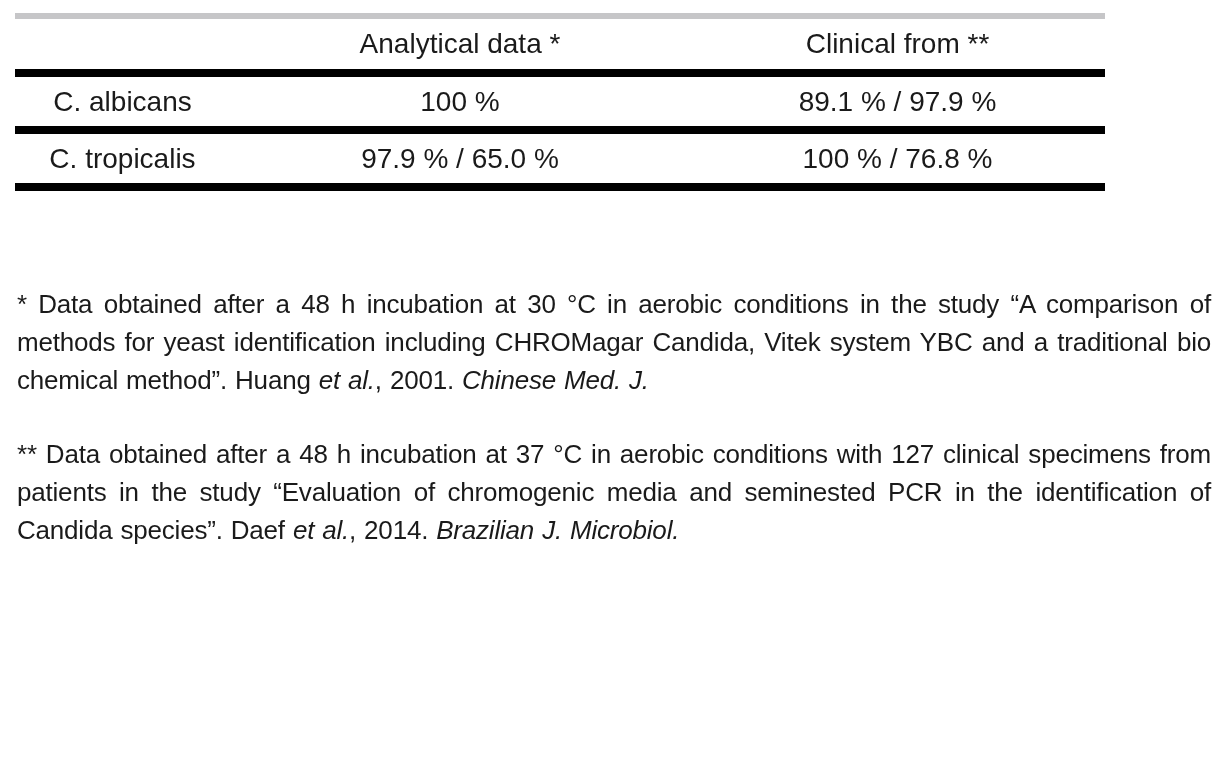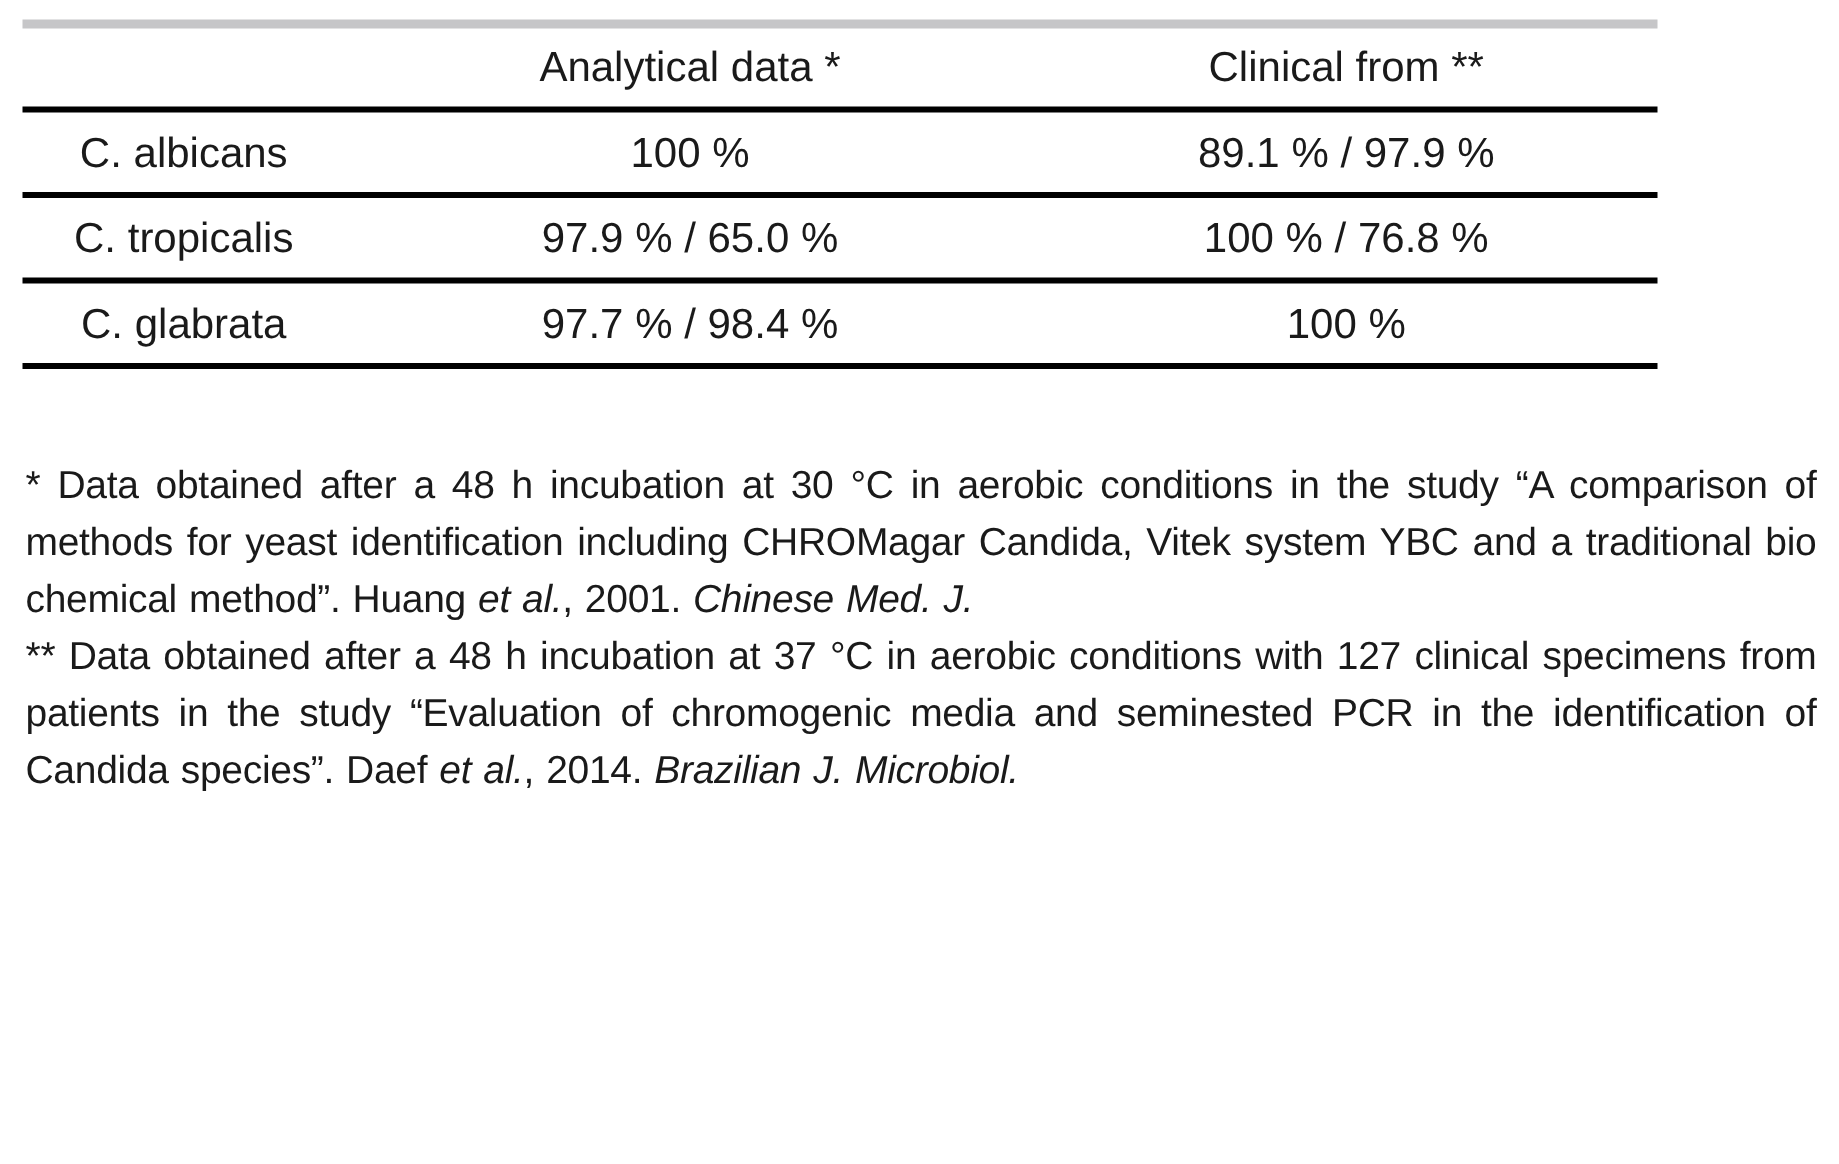--- a/index.html
+++ b/index.html
@@ -22,21 +22,21 @@
 
   
   table.data-table {
     border-collapse: collapse;
     table-layout: fixed;
     width: 1090px;
     margin: 13px 0 0 15px;
     border-top: 6px solid #c6c6c8;
   }
   table.data-table tr {
-    border-bottom: 4px solid #000000;
+    border-bottom: 8px solid #000000;
   }
   table.data-table td {
     font-size: 28px;
     vertical-align: middle;
     text-align: center;
     padding: 0;
   }
   col.c-species  { width: 215px; }
   col.c-analytic { width: 460px; }
   col.c-clinic   { width: 415px; }
@@ -59,22 +59,22 @@
   
   .footnote {
     width: 1194px;
     margin-left: 17px;
     font-size: 26px;
     line-height: 38px;
     text-align: justify;
     letter-spacing: -0.2px;
     word-spacing: 1px;
   }
-  .footnote-1 { margin-top: 58px; }
-  .footnote-2 { }
+  .footnote-1 { margin-top: 94px; }
+  .footnote-2 { margin-top: 36px; }
   .italic { font-style: italic; }
 </style>
 </head>
 <body>
 
 <div class="page">
 
   <table class="data-table">
     <colgroup>
       <col class="c-species">
@@ -91,25 +91,20 @@
       <tr class="body-row">
         <td class="species-cell">C. albicans</td>
         <td>100 %</td>
         <td>89.1 % / 97.9 %</td>
       </tr>
       <tr class="body-row">
         <td class="species-cell">C. tropicalis</td>
         <td>97.9 % / 65.0 %</td>
         <td>100 % / 76.8 %</td>
       </tr>
-      <tr class="body-row">
-        <td class="species-cell">C. glabrata</td>
-        <td>97.7 % / 98.4 %</td>
-        <td>100 %</td>
-      </tr>
     </tbody>
   </table>
 
   <p class="footnote footnote-1"><span>* Data obtained after a 48 h incubation at 30 °C in aerobic conditions in the study “A comparison of methods for yeast identification including CHROMagar Candida, Vitek system YBC and a traditional bio chemical method”. Huang </span><span class="italic">et al.</span><span>, 2001. </span><span class="italic">Chinese Med. J.</span></p>
 
   <p class="footnote footnote-2"><span>** Data obtained after a 48 h incubation at 37 °C in aerobic conditions with 127 clinical specimens from patients in the study “Evaluation of chromogenic media and seminested PCR in the identification of Candida species”. Daef </span><span class="italic">et al.</span><span>, 2014. </span><span class="italic">Brazilian J. Microbiol.</span></p>
 
 </div>
 
 </body></html>

